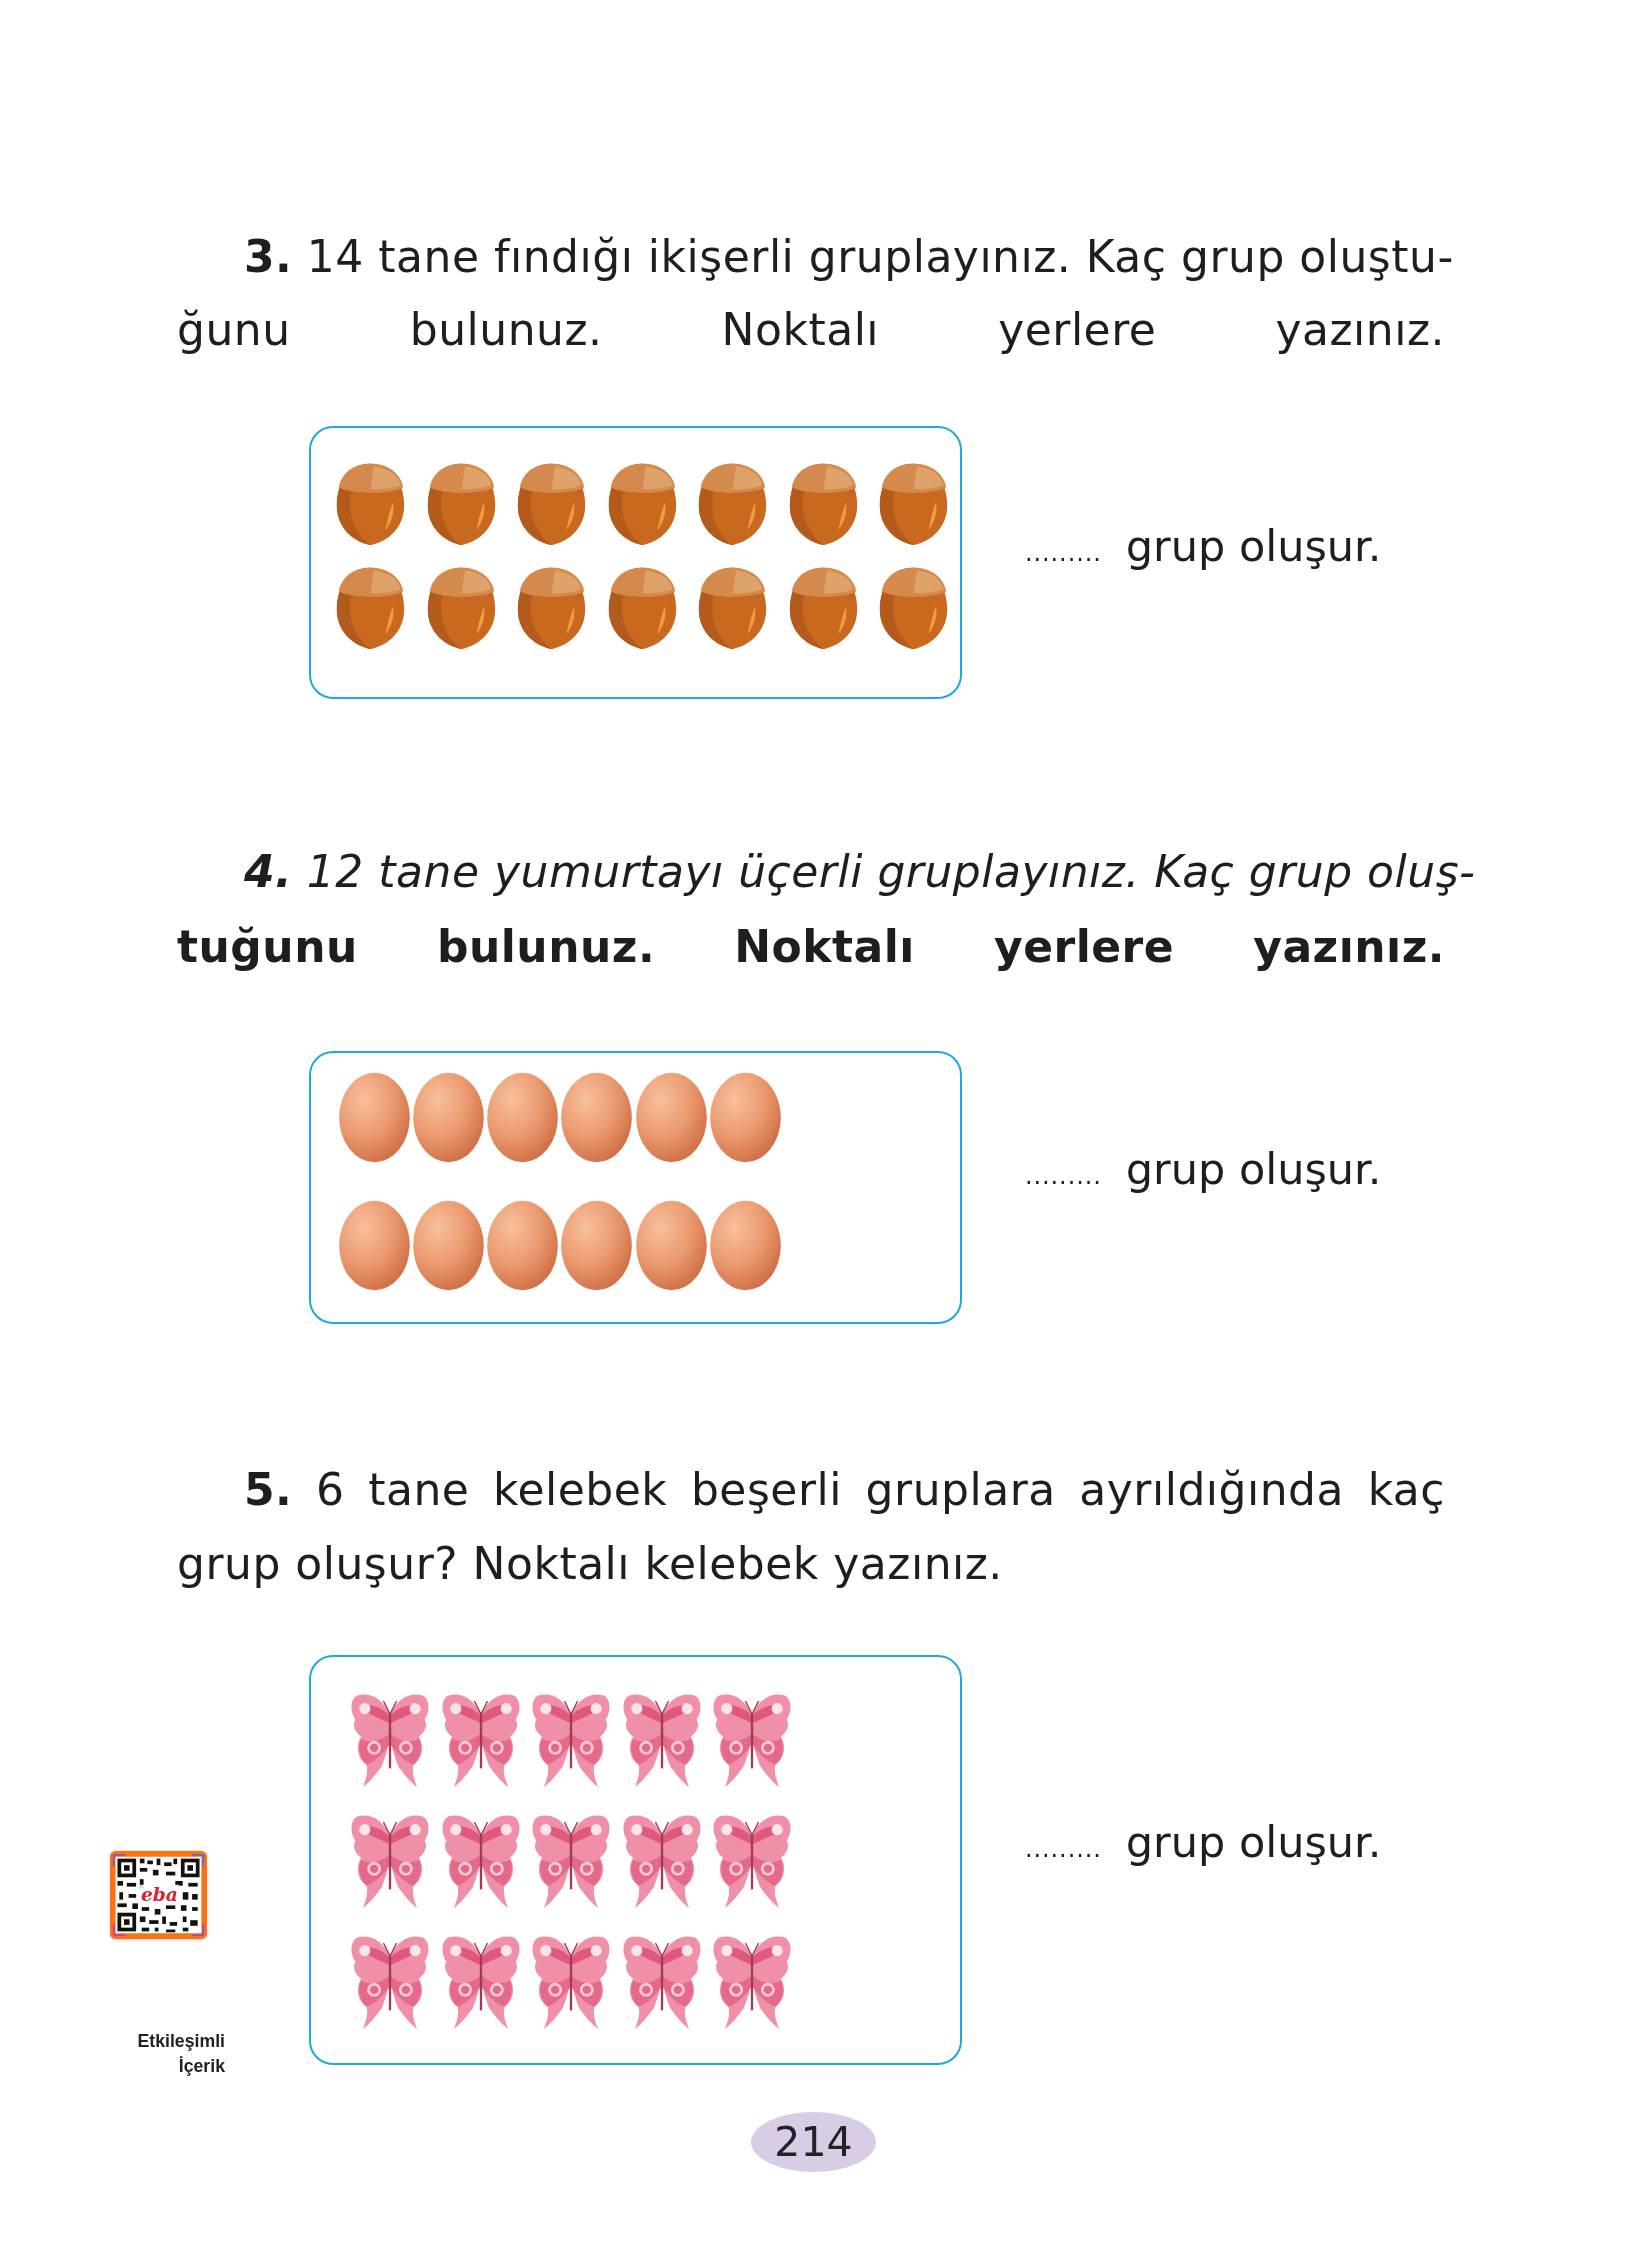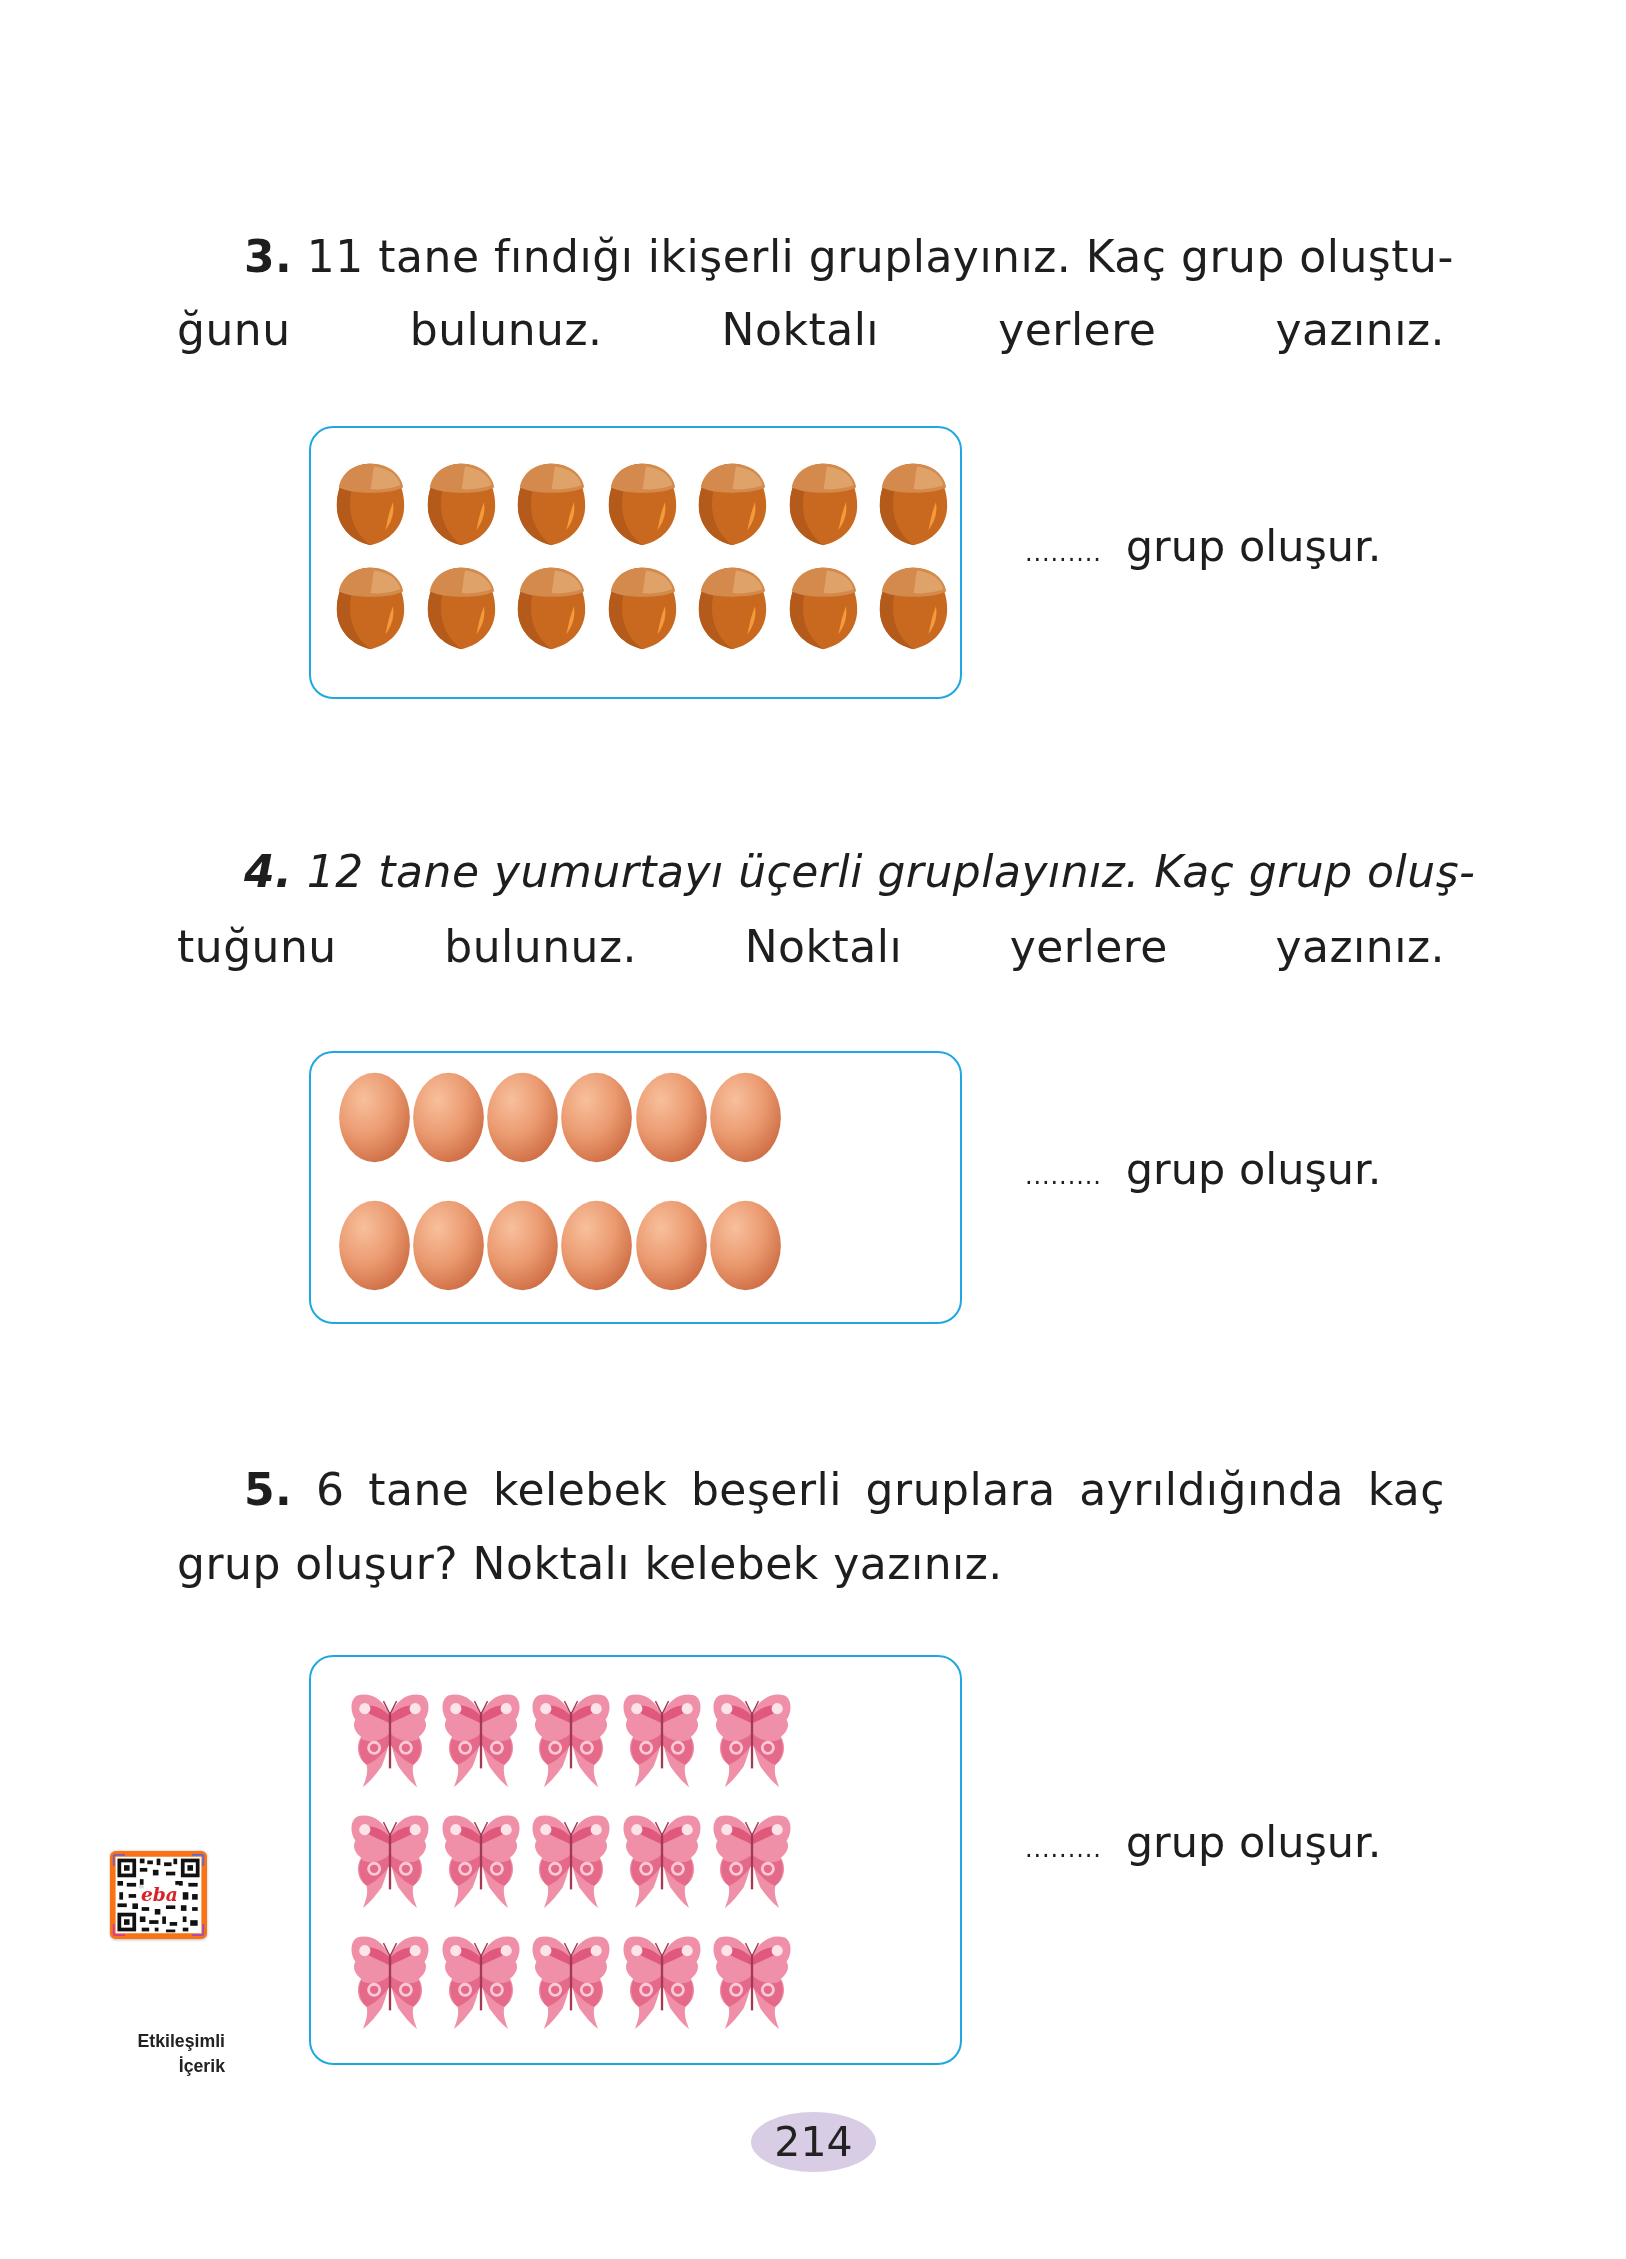--- a/index.html
+++ b/index.html
@@ -54,21 +54,21 @@
       <circle cx="72" cy="22" r="6" fill="#fde4ea"></circle>
       <circle cx="28" cy="64" r="6" fill="none" stroke="#fbc9d5" stroke-width="3"></circle>
       <circle cx="62" cy="64" r="6" fill="none" stroke="#fbc9d5" stroke-width="3"></circle>
       <path d="M45 26 L45 86" stroke="#a33a55" stroke-width="2.5"></path>
       <path d="M45 28 L38 14 M45 28 L52 14" stroke="#a33a55" stroke-width="1.5" fill="none"></path>
     </symbol>
   </defs>
 </svg>
 
 <div>
-  <div class="q-line first" style="top:231px;"><span class="q-num">3.</span> <span>11 tane fındığı ikişerli gruplayınız. Kaç grup oluştu-</span></div>
+  <div class="q-line first" style="top:231px;"><span class="q-num">3.</span> <span>14 tane fındığı ikişerli gruplayınız. Kaç grup oluştu-</span></div>
   <div class="q-line" style="top:304px;">ğunu bulunuz. Noktalı yerlere yazınız.</div>
 
   <div class="box" style="top:426px; height:269px;" id="box0">
       <div class="item" style="left: 22.4px; top: 33px; width: 75px; height: 86px;"><svg width="75" height="86" viewBox="0 0 80 92">
           <use href="#hazelnut"></use>
         </svg></div>
       <div class="item" style="left: 113px; top: 33px; width: 75px; height: 86px;"><svg width="75" height="86" viewBox="0 0 80 92">
           <use href="#hazelnut"></use>
         </svg></div>
       <div class="item" style="left: 203px; top: 33px; width: 75px; height: 86px;"><svg width="75" height="86" viewBox="0 0 80 92">
@@ -109,21 +109,21 @@
         </svg></div>
     </div>
 
   <div class="answer" style="top:520px;">
     <span class="dots">.........</span><span>grup oluşur.</span>
   </div>
 </div>
 
 <div>
   <div class="q-line first" style="top:846px;font-style:italic;"><span class="q-num">4.</span> <span>12 tane yumurtayı üçerli gruplayınız. Kaç grup oluş-</span></div>
-  <div class="q-line" style="top:921px;">tuğunu bulunuz. Noktalı yerlere yazınız.</div>
+  <div class="q-line" style="top:921px;font-weight:bold;">tuğunu bulunuz. Noktalı yerlere yazınız.</div>
 
   <div class="box" style="top:1051px; height:269px;" id="box1">
       <div class="item" style="left: 26px; top: 17.7px; width: 75px; height: 93px;"><svg width="75" height="93" viewBox="0 0 80 100">
           <use href="#egg"></use>
         </svg></div>
       <div class="item" style="left: 100px; top: 17.7px; width: 75px; height: 93px;"><svg width="75" height="93" viewBox="0 0 80 100">
           <use href="#egg"></use>
         </svg></div>
       <div class="item" style="left: 174px; top: 17.7px; width: 75px; height: 93px;"><svg width="75" height="93" viewBox="0 0 80 100">
           <use href="#egg"></use>

